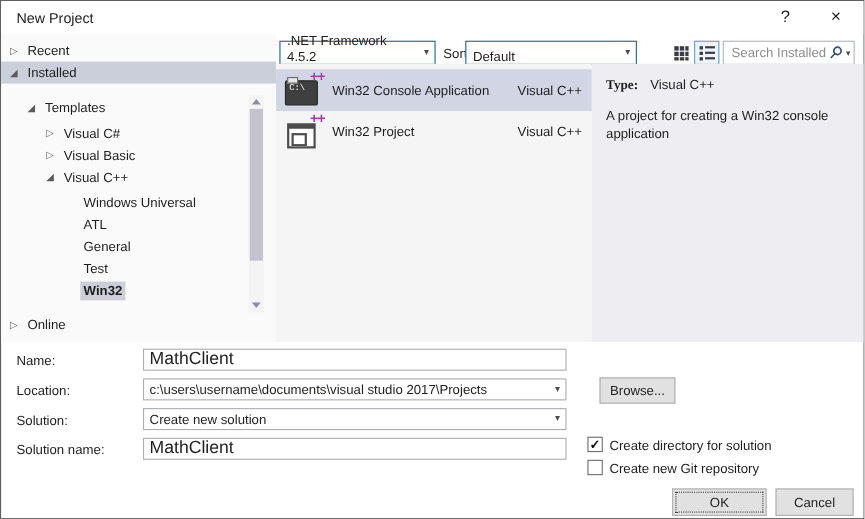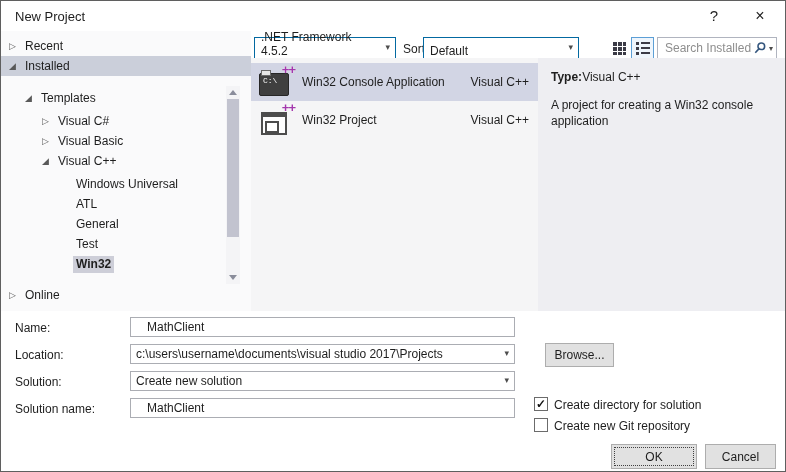--- a/index.html
+++ b/index.html
@@ -57,25 +57,25 @@
   .tpl-lang{margin-right:9px;}
   .plusplus{position:absolute;right:1px;top:-3px;color:#a438ad;font-weight:700;font-size:13px;letter-spacing:-1px;text-shadow:0 0 1px #fff;}
   .cmd-body{position:absolute;left:1px;top:8px;width:28px;height:21px;background:#3f3f3f;border:1px solid #262626;border-radius:2px;}
   .cmd-tab{position:absolute;left:3px;top:5px;width:8px;height:4px;background:#e6e6e6;border:1px solid #6a6a6a;}
   .cmd-text{position:absolute;left:3px;top:2px;color:#fff;font-family:"Liberation Mono",monospace;font-size:8px;}
   .prj-outer{position:absolute;left:3px;top:9px;width:22px;height:16px;background:#fdfdfd;border:2px solid #4c4c4c;border-top:5px solid #4c4c4c;}
   .prj-inner{position:absolute;left:7px;top:18px;width:10px;height:8px;background:#fff;border:2px solid #4c4c4c;}
   
   .rightpanel{left:537px;top:57px;width:249px;height:253px;background:#eeeef2;}
   .type-row{position:absolute;left:13px;top:12px;}
-  .type-row b{margin-right:0;}
+  .type-row b{margin-right:11px;font-family:Liberation Serif, serif;}
   .desc{position:absolute;left:13px;top:39px;width:225px;line-height:1.35;}
   
   .flabel{position:absolute;left:14px;}
-  .tinput{position:absolute;box-sizing:border-box;height:20px;border:1px solid #abadb3;background:#fff;font-family:"Liberation Sans",sans-serif;font-size:12px;padding:1px 16px;color:#1e1e1e;outline:none;}
+  .tinput{position:absolute;box-sizing:border-box;height:20px;border:1px solid #abadb3;background:#fff;font-family:"Liberation Sans",sans-serif;font-size:16px;padding:1px 5px;color:#1e1e1e;outline:none;}
   .fcombo{position:absolute;box-sizing:border-box;height:20px;border:1px solid #abadb3;background:#fff;display:flex;align-items:center;padding:0 20px 0 5px;white-space:nowrap;overflow:hidden;}
   .fcombo .arrow{position:absolute;right:5px;top:3px;font-size:9px;color:#4c4c4c;}
   .btn{position:absolute;box-sizing:border-box;background:#e1e1e1;border:1px solid #adadad;font-family:"Liberation Sans",sans-serif;font-size:12px;color:#1e1e1e;display:flex;align-items:center;justify-content:center;cursor:default;}
   .btn-ok{outline:1px dotted #404040;outline-offset:-4px;}
   .cbox{position:absolute;box-sizing:border-box;width:14px;height:14px;border:1px solid #6b6b6b;background:#fff;display:flex;align-items:center;justify-content:center;font-size:12px;font-weight:700;color:#111;line-height:1;}
   .cblabel{position:absolute;}
 </style>
 </head>
 <body>
 

